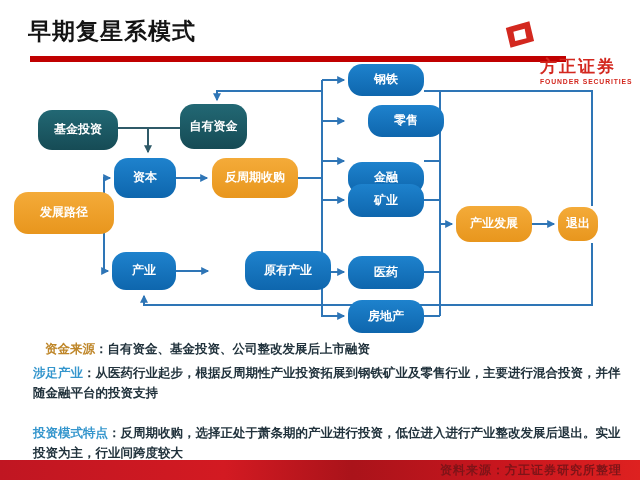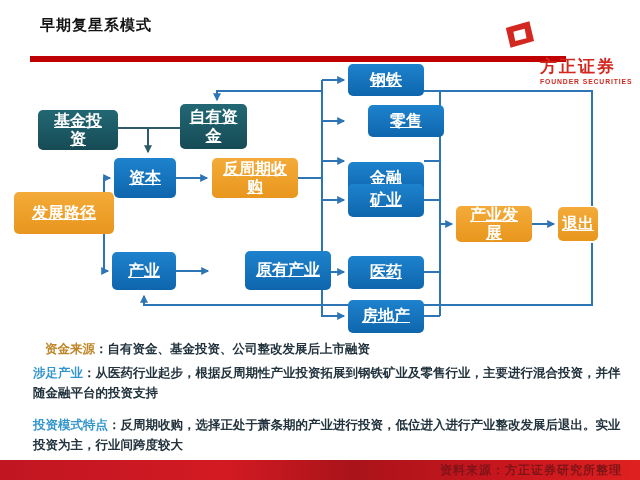--- a/index.html
+++ b/index.html
@@ -3,43 +3,43 @@
 <meta charset="utf-8">
 <style>
   html,body{margin:0;padding:0;background:#e8e8e8;}
   .slide{
     position:relative;width:640px;height:480px;background:#ffffff;overflow:hidden;
     font-family:"Liberation Sans","DejaVu Sans",sans-serif;
     box-shadow:0 0 0 1px #d8d8d8;
   }
   
   .title{
-    position:absolute;left:40px;top:16px;
-    font-size:15px;font-weight:bold;color:#141414;letter-spacing:1px;
+    position:absolute;left:28px;top:16px;
+    font-size:23px;font-weight:bold;color:#141414;letter-spacing:1px;
   }
   .title-rule{position:absolute;left:30px;top:56px;width:536px;height:6px;background:#c00000;}
   .brand{position:absolute;left:503px;top:18px;display:flex;align-items:flex-start;}
   .brand-mark{width:32px;height:29px;margin-right:5px;margin-top:2px;}
   .brand-cn{font-size:17px;font-weight:bold;color:#d3281f;letter-spacing:2px;line-height:19px;margin-top:39px;}
   .brand-en{font-size:6.8px;font-weight:bold;color:#d3281f;letter-spacing:0.9px;margin-top:2px;}
   
   .wires{position:absolute;left:0;top:0;width:640px;height:480px;pointer-events:none;}
   .node{
     position:absolute;display:flex;align-items:center;justify-content:center;
-    text-align:center;color:#fff;font-weight:bold;font-size:16px;line-height:1.15;
-    border-radius:5px;box-sizing:border-box;text-decoration:underline;
+    text-align:center;color:#fff;font-weight:bold;font-size:12px;line-height:1.15;
+    border-radius:14px;box-sizing:border-box;
   }
   .teal{background:linear-gradient(180deg,#226874 0%,#164b55 100%);}
   .blue{background:linear-gradient(180deg,#1e82cd 0%,#0e66ad 100%);}
   .orange{background:linear-gradient(180deg,#f4ab39 0%,#e8961d 100%);}
   
   .notes{position:absolute;left:33px;top:339px;width:597px;font-size:12.5px;
          line-height:20px;font-weight:bold;color:#22333d;}
   .notes p{margin:0 0 4px 0;}
-  .notes p.gap{margin-top:12px;}
+  .notes p.gap{margin-top:20px;}
   .lab-orange{color:#bf872a;margin-left:12px;}
   .lab-blue{color:#3596cd;}
   
   .footer{
     position:absolute;left:0;bottom:0;width:640px;height:20px;
     background:linear-gradient(90deg,#c01622 0%,#d31a22 35%,#aa131a 55%,#c8161e 78%,#de2120 100%);
     text-align:right;
   }
   .footer span{
     display:inline-block;margin-right:18px;line-height:20px;

